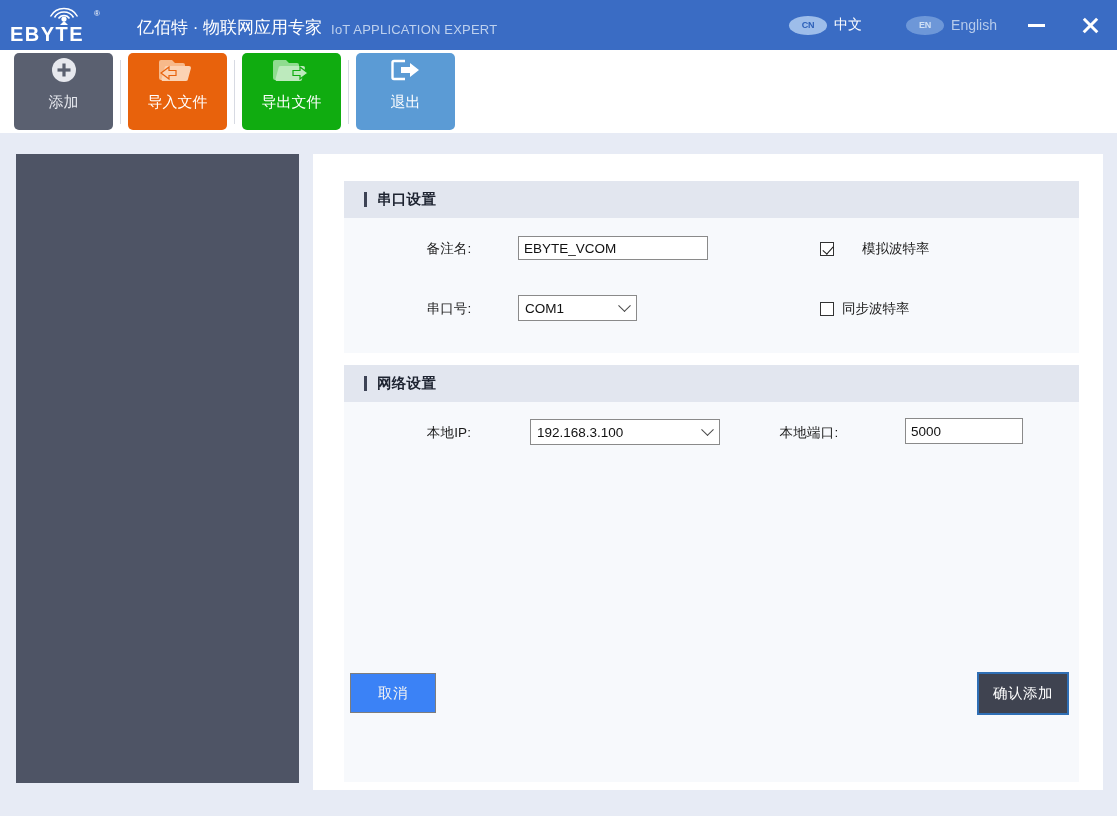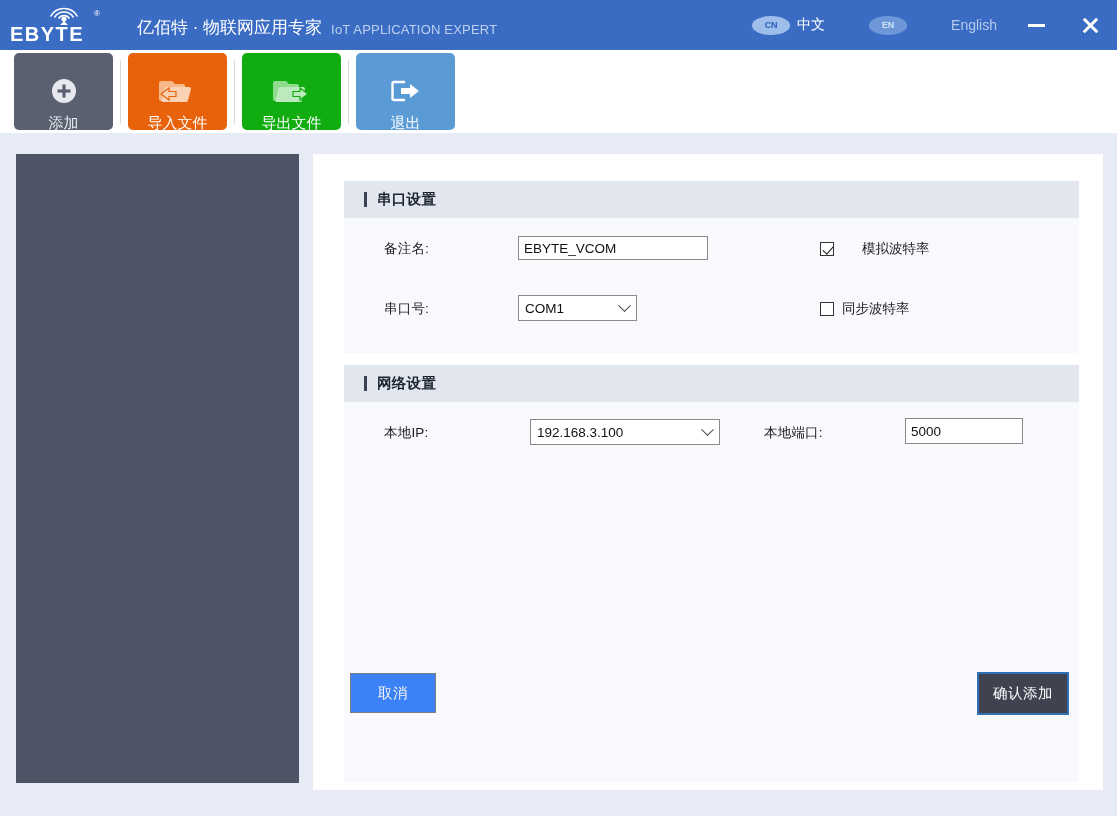--- a/index.html
+++ b/index.html
@@ -56,21 +56,21 @@
   .lang-group { position: absolute; right: 120px; top: 0; height: 50px; display: flex; align-items: center; gap: 44px; }
   .lang { display: flex; align-items: center; gap: 7px; cursor: pointer; }
   .lang-badge {
     width: 38px; height: 19px; border-radius: 50%;
     display: flex; align-items: center; justify-content: center;
     font-size: 9px; font-weight: bold; letter-spacing: -.2px;
   }
   .lang.active .lang-badge { background: #9dbdea; color: #2b5fb8; }
   .lang.active .lang-text { color: #ffffff; font-size: 14px; }
   .lang.inactive .lang-badge { background: #6d97d8; color: #cfe0f5; }
-  .lang.inactive .lang-text { color: #b6cbeb; font-size: 14px; margin-left: 37px; }
+  .lang.inactive .lang-text { color: #b6cbeb; font-size: 14px; }
 
   .win-btns { position: absolute; right: 0; top: 0; height: 50px; display: flex; align-items: center; }
   .win-btn {
     width: 54px; height: 50px;
     display: flex; align-items: center; justify-content: center;
     cursor: pointer;
   }
   .min-glyph { width: 17px; height: 3px; background: #ffffff; }
   .close-glyph { position: relative; width: 19px; height: 19px; }
   .close-glyph::before, .close-glyph::after {
@@ -89,21 +89,21 @@
     display: flex;
     align-items: center;
     padding-left: 14px;
   }
   .tool-wrap { display: flex; align-items: center; height: 83px; }
   .tool-sep { width: 1px; height: 64px; background: #d7dae2; margin: 0 7px; }
   .tool-btn {
     width: 99px; height: 77px;
     border-radius: 5px;
     display: flex; flex-direction: column;
-    align-items: center; justify-content: flex-end;
+    align-items: center; justify-content: flex-start;
     cursor: pointer;
     color: #ffffff;
   }
   .tool-btn .tool-label { font-size: 15px; margin-top: 7px; line-height: 1; }
   .tool-add { background: #5a6070; }
   .tool-add .tool-label { color: #e6e8ee; }
   .tool-import { background: #e8620c; }
   .tool-export { background: #10ac10; }
   .tool-exit { background: #5b9bd5; }
   .tool-icon { height: 34px; display: flex; align-items: center; justify-content: center; }
@@ -153,21 +153,21 @@
   .sec-network { top: 211px; height: 417px; }
 
   .form-row {
     position: relative;
     height: 58px;
     display: flex;
     align-items: center;
   }
   .field-label {
     position: absolute;
-    text-align: left;
+    text-align: center;
     font-size: 13.5px;
     color: #1a1a1a;
     letter-spacing: .2px;
   }
 
   input[type=text].textbox {
     position: absolute;
     font-family: "Liberation Sans", sans-serif;
     font-size: 13.5px;
     color: #111111;

